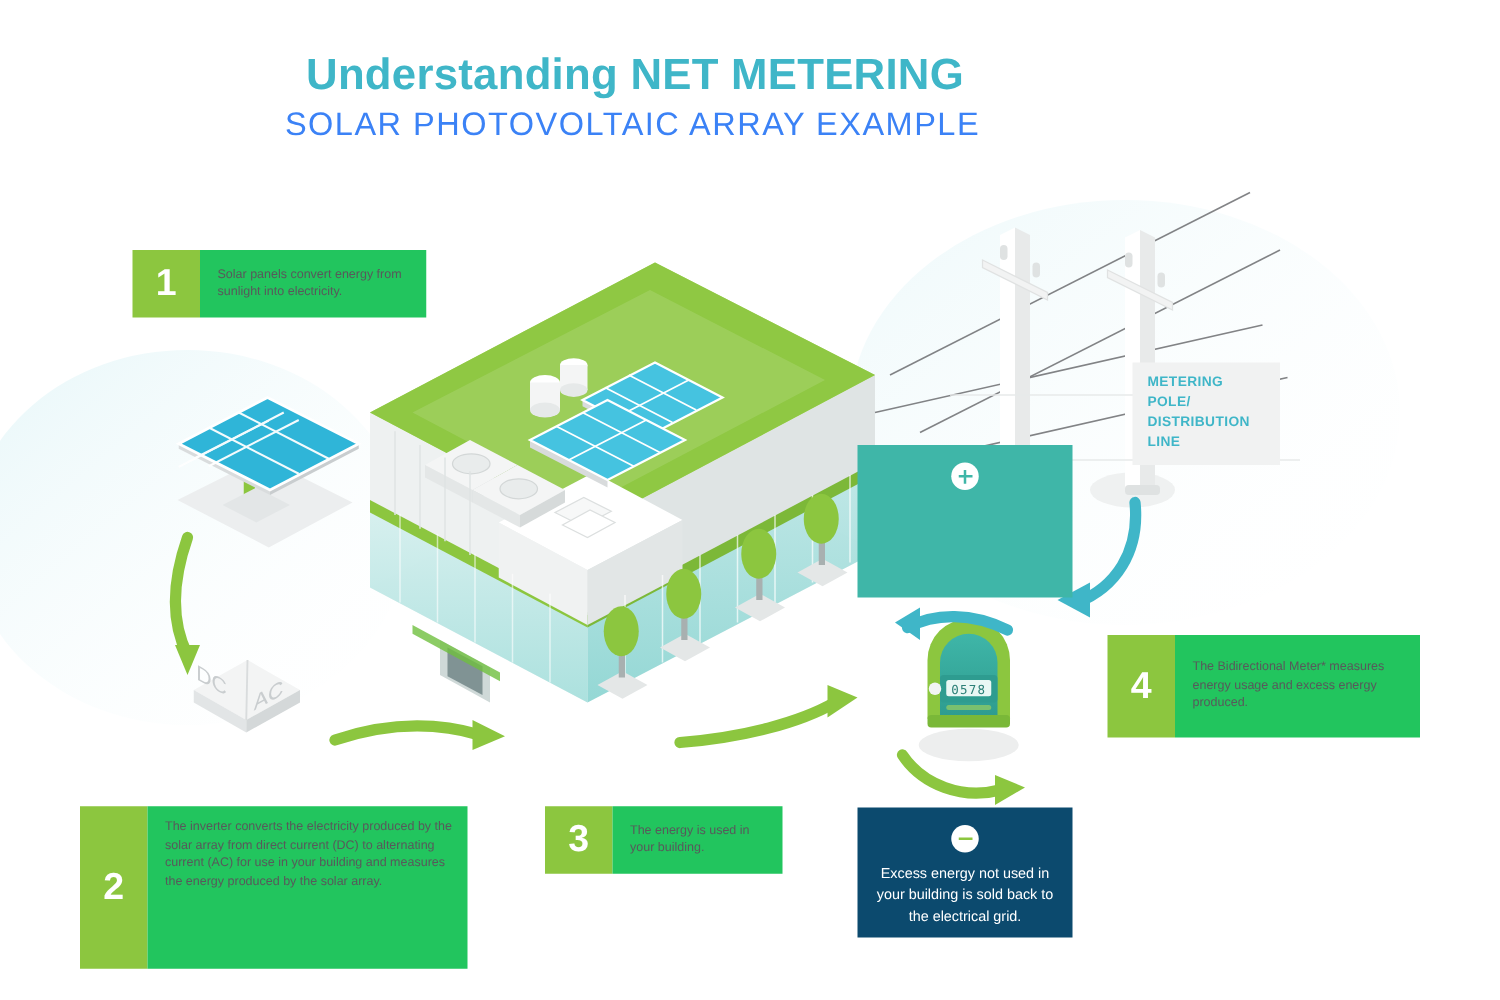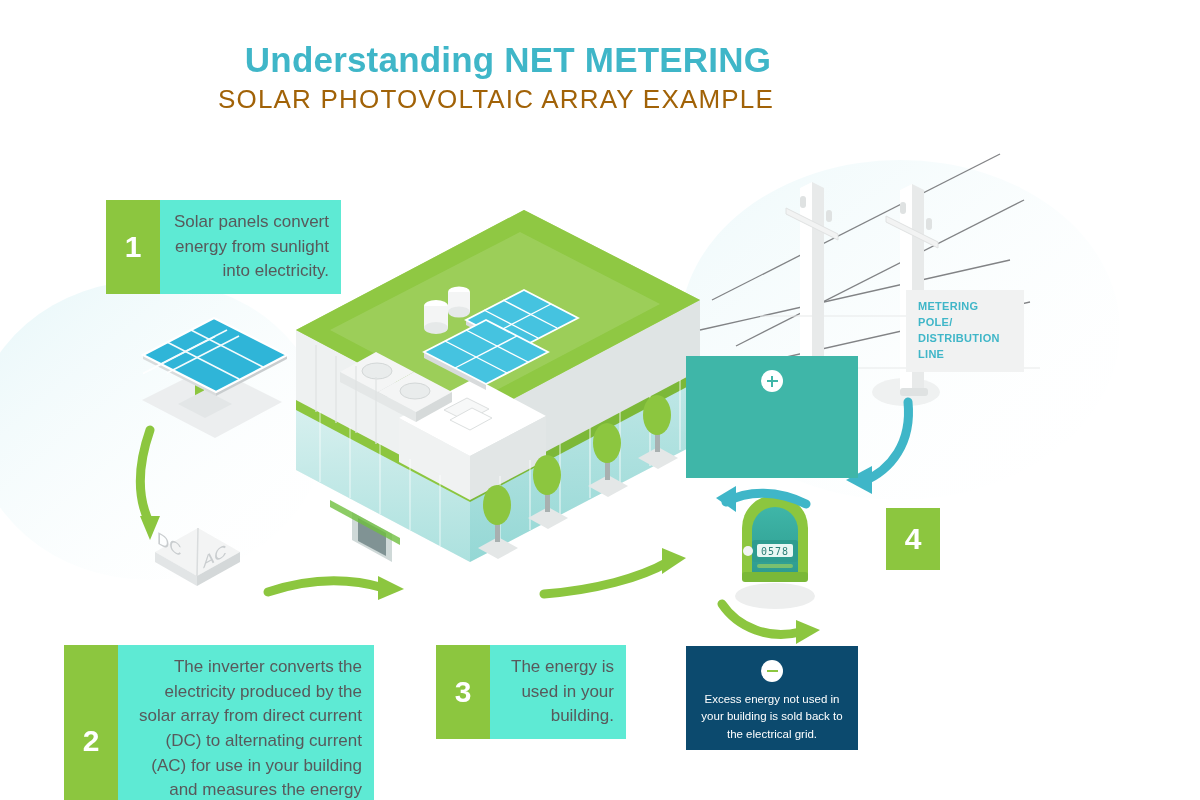--- a/index.html
+++ b/index.html
@@ -31,54 +31,53 @@
     font-weight: bold;
     letter-spacing: 0.2px;
     color: #3fb6c8;
   }
   .title .light {
     font-weight: bold;
   }
   .subtitle {
     position: absolute;
     top: 84px;
-    left: 0;
+    left: 10px;
     width: 992px;
     text-align: center;
     font-size: 26px;
     letter-spacing: 1.2px;
-    color: #a16207;
+    color: #3b82f6;
   }
   
   .step {
     position: absolute;
     display: flex;
     align-items: stretch;
   }
   .step-num {
     background: #8cc63f;
     color: #ffffff;
     font-size: 30px;
     font-weight: bold;
     width: 54px;
     min-height: 54px;
     display: flex;
     align-items: center;
     justify-content: center;
     flex: none;
   }
   .step-text {
-    background: #5eead4;
+    background: #22c55e;
     color: #58595b;
-    font-size: 17px;
+    font-size: 10px;
     line-height: 1.45;
     padding: 10px 12px 10px 14px;
     display: flex;
     align-items: center;
-    text-align: right;
   }
   .teal-box {
     position: absolute;
     background: #3fb6a8;
     color: #ffffff;
     font-size: 11.5px;
     line-height: 1.5;
     text-align: center;
     padding: 14px 14px 16px 14px;
     box-sizing: border-box;
@@ -418,20 +417,21 @@
     <div class="step-text" style="width:256px; min-height:110px; align-items:flex-start;">The inverter converts the electricity produced by the solar array from direct current (DC) to alternating current (AC) for use in your building and measures the energy produced by the solar array.</div>
   </div>
 
   <div class="step" style="left:436px; top:645px; width:190px;">
     <div class="step-num">3</div>
     <div class="step-text" style="width:136px;">The energy is used in your building.</div>
   </div>
 
   <div class="step" style="left:886px; top:508px; width:250px;">
     <div class="step-num" style="min-height:62px;">4</div>
+    <div class="step-text" style="width:196px; min-height:62px;">The Bidirectional Meter* measures energy usage and excess energy produced.</div>
   </div>
 
   <div class="teal-box" style="left:686px; top:356px; width:172px; height:122px;">
     <span class="circle-badge plus"></span>
   </div>
 
   <div class="green-box" style="left:686px; top:646px; width:172px; height:104px;">
     <span class="circle-badge minus"></span>
     <span>Excess energy not used in your building is sold back to the electrical grid.</span>
   </div>

